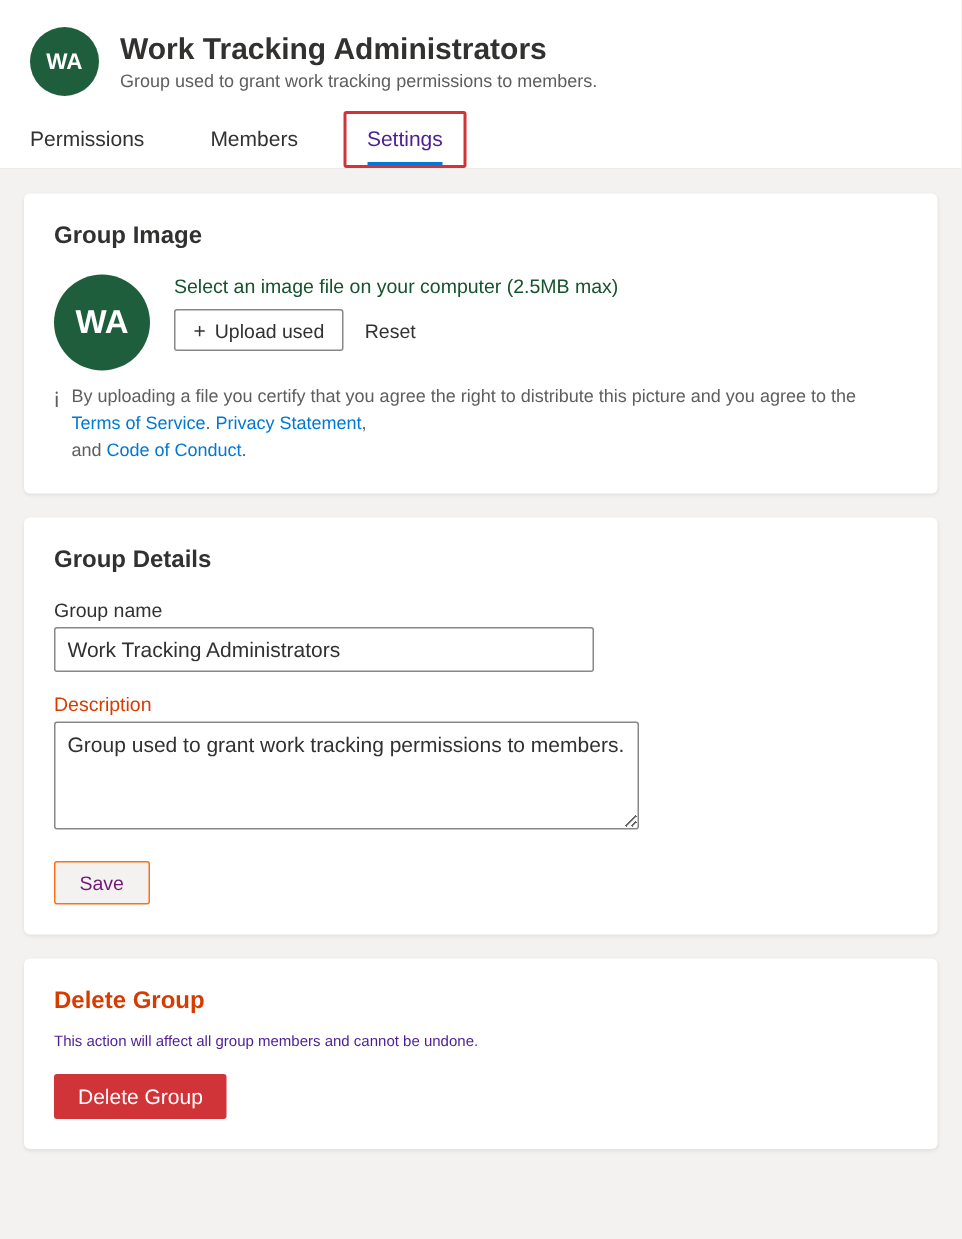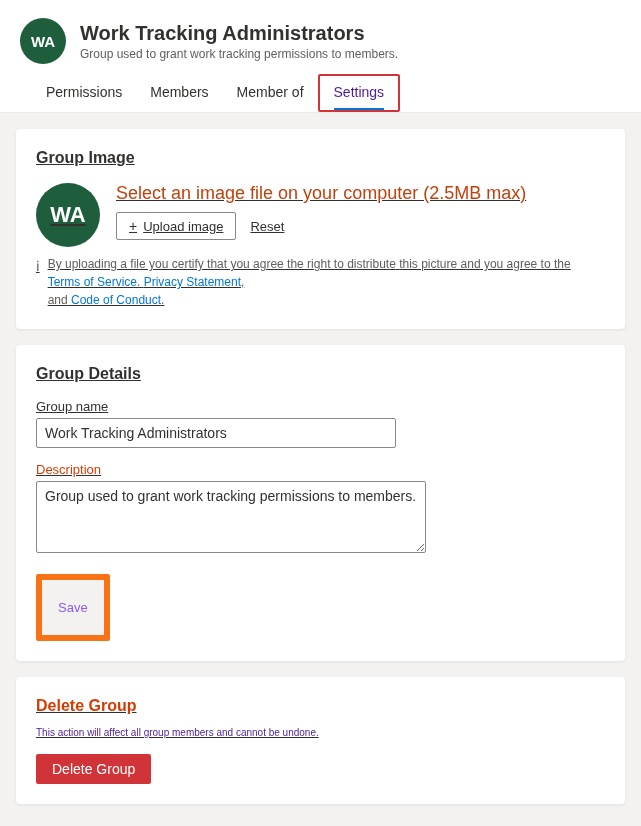--- a/index.html
+++ b/index.html
@@ -41,22 +41,22 @@
     }
 
     .header-text p {
       font-size: 12px;
       color: #605e5c;
       margin-top: 2px;
     }
 
     .nav-tabs {
       display: flex;
-      gap: 0;
-      padding: 0 32px;
+      gap: 16px;
+      padding: 0 6px;
       background: #fff;
       border-bottom: 1px solid #edebe9;
     }
 
     .nav-tab {
       padding: 8px 14px 10px;
       font-size: 14px;
       color: #323130;
       cursor: pointer;
       border: none;
@@ -90,21 +90,20 @@
       display: flex;
       flex-direction: column;
       gap: 16px;
     }
 
     .card {
       background: #fff;
       border-radius: 4px;
       padding: 20px;
       box-shadow: 0 1px 3px rgba(0,0,0,0.08);
-      text-decoration: underline;
     }
 
     .card-title {
       font-size: 16px;
       font-weight: 600;
       color: #323130;
       margin-bottom: 16px;
     }
 
     .group-image-row {
@@ -127,22 +126,22 @@
       flex-shrink: 0;
     }
 
     .image-controls {
       display: flex;
       flex-direction: column;
       gap: 8px;
     }
 
     .image-hint {
-      font-size: 18px;
-      color: #c2410c;
+      font-size: 13px;
+      color: #14532d;
     }
 
     .image-buttons {
       display: flex;
       align-items: center;
       gap: 10px;
     }
 
     .upload-btn {
       display: flex;
@@ -221,26 +220,26 @@
       font-family: inherit;
       resize: vertical;
       min-height: 72px;
     }
 
     .field-group {
       margin-bottom: 14px;
     }
 
     .save-btn {
-      padding: 20px 16px;
+      padding: 6px 16px;
       background: #f3f2f1;
-      border: 6px solid #f97316;
-      border-radius: 2px;
-      font-size: 13px;
-      color: #8b5cf6;
+      border: 1px solid #f97316;
+      border-radius: 2px;
+      font-size: 13px;
+      color: #701a75;
       cursor: pointer;
       margin-top: 4px;
     }
 
     .delete-card-title {
       font-size: 16px;
       font-weight: 600;
       color: #d83b01;
       margin-bottom: 10px;
     }
@@ -277,38 +276,37 @@
   </div>
   <div class="header-text">
     <h1>Work Tracking Administrators</h1>
     <p>Group used to grant work tracking permissions to members.</p>
   </div>
 </div>
 
 <nav class="nav-tabs">
   <button class="nav-tab">Permissions</button>
   <button class="nav-tab">Members</button>
-  <button class="nav-tab">Member of</button>
   <button class="nav-tab active selected-highlight">Settings</button>
 </nav>
 
 <div class="content">
 
   <div class="card">
     <div class="card-title">Group Image</div>
     <div class="group-image-row">
       <div class="group-avatar">
         <span>WA</span>
       </div>
       <div class="image-controls">
         <span class="image-hint">Select an image file on your computer (2.5MB max)</span>
         <div class="image-buttons">
           <button class="upload-btn">
             <span class="plus-icon">+</span>
-            <span>Upload image</span>
+            <span>Upload used</span>
           </button>
           <button class="reset-btn">Reset</button>
         </div>
       </div>
     </div>
     <div class="legal-notice">
       <span class="info-icon">ℹ</span>
       <span>
         <span>By uploading a file you certify that you agree the right to distribute</span>
         <span>this picture and you agree to the</span>

